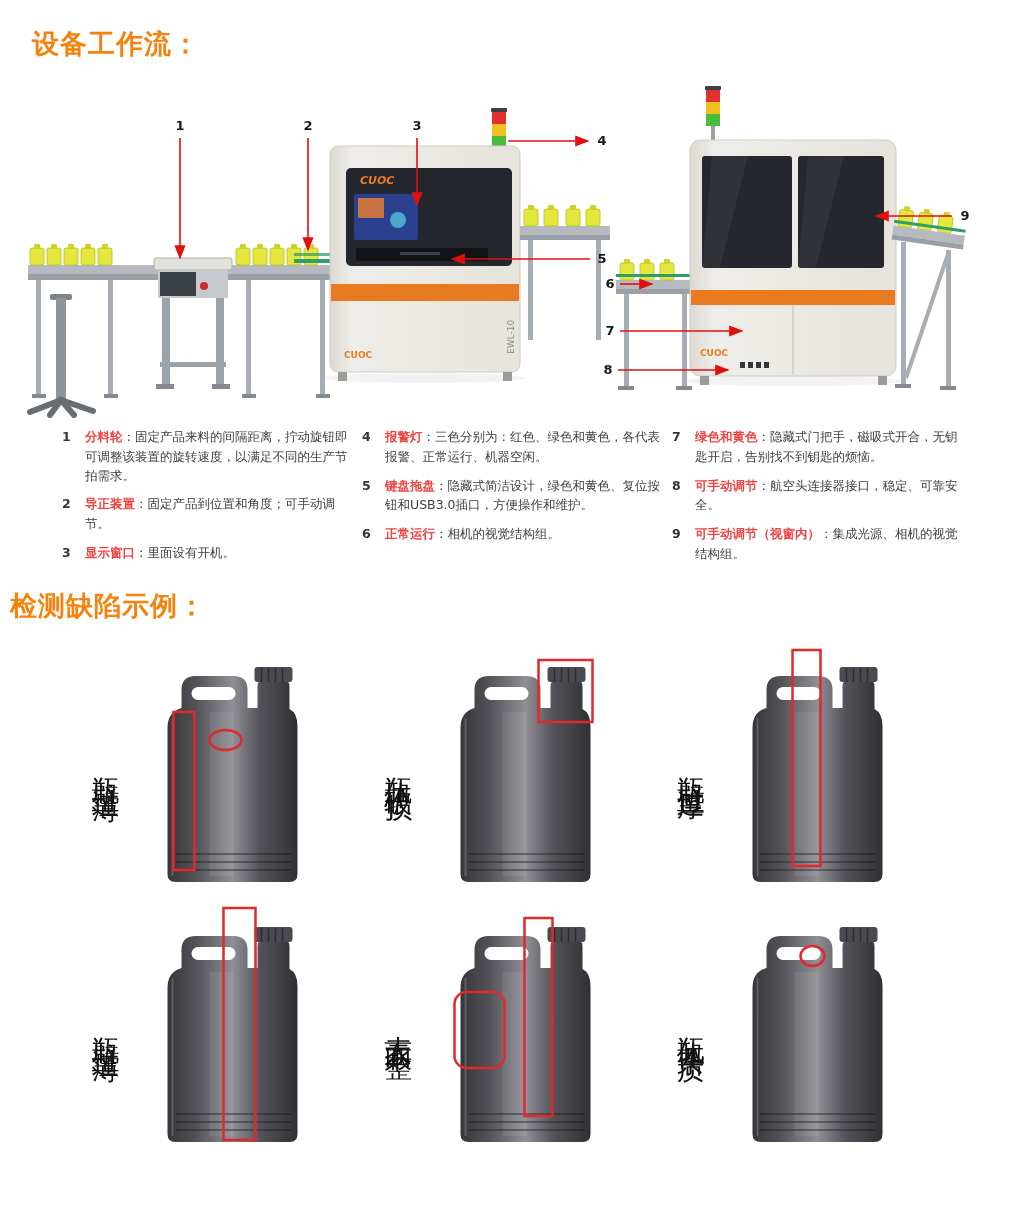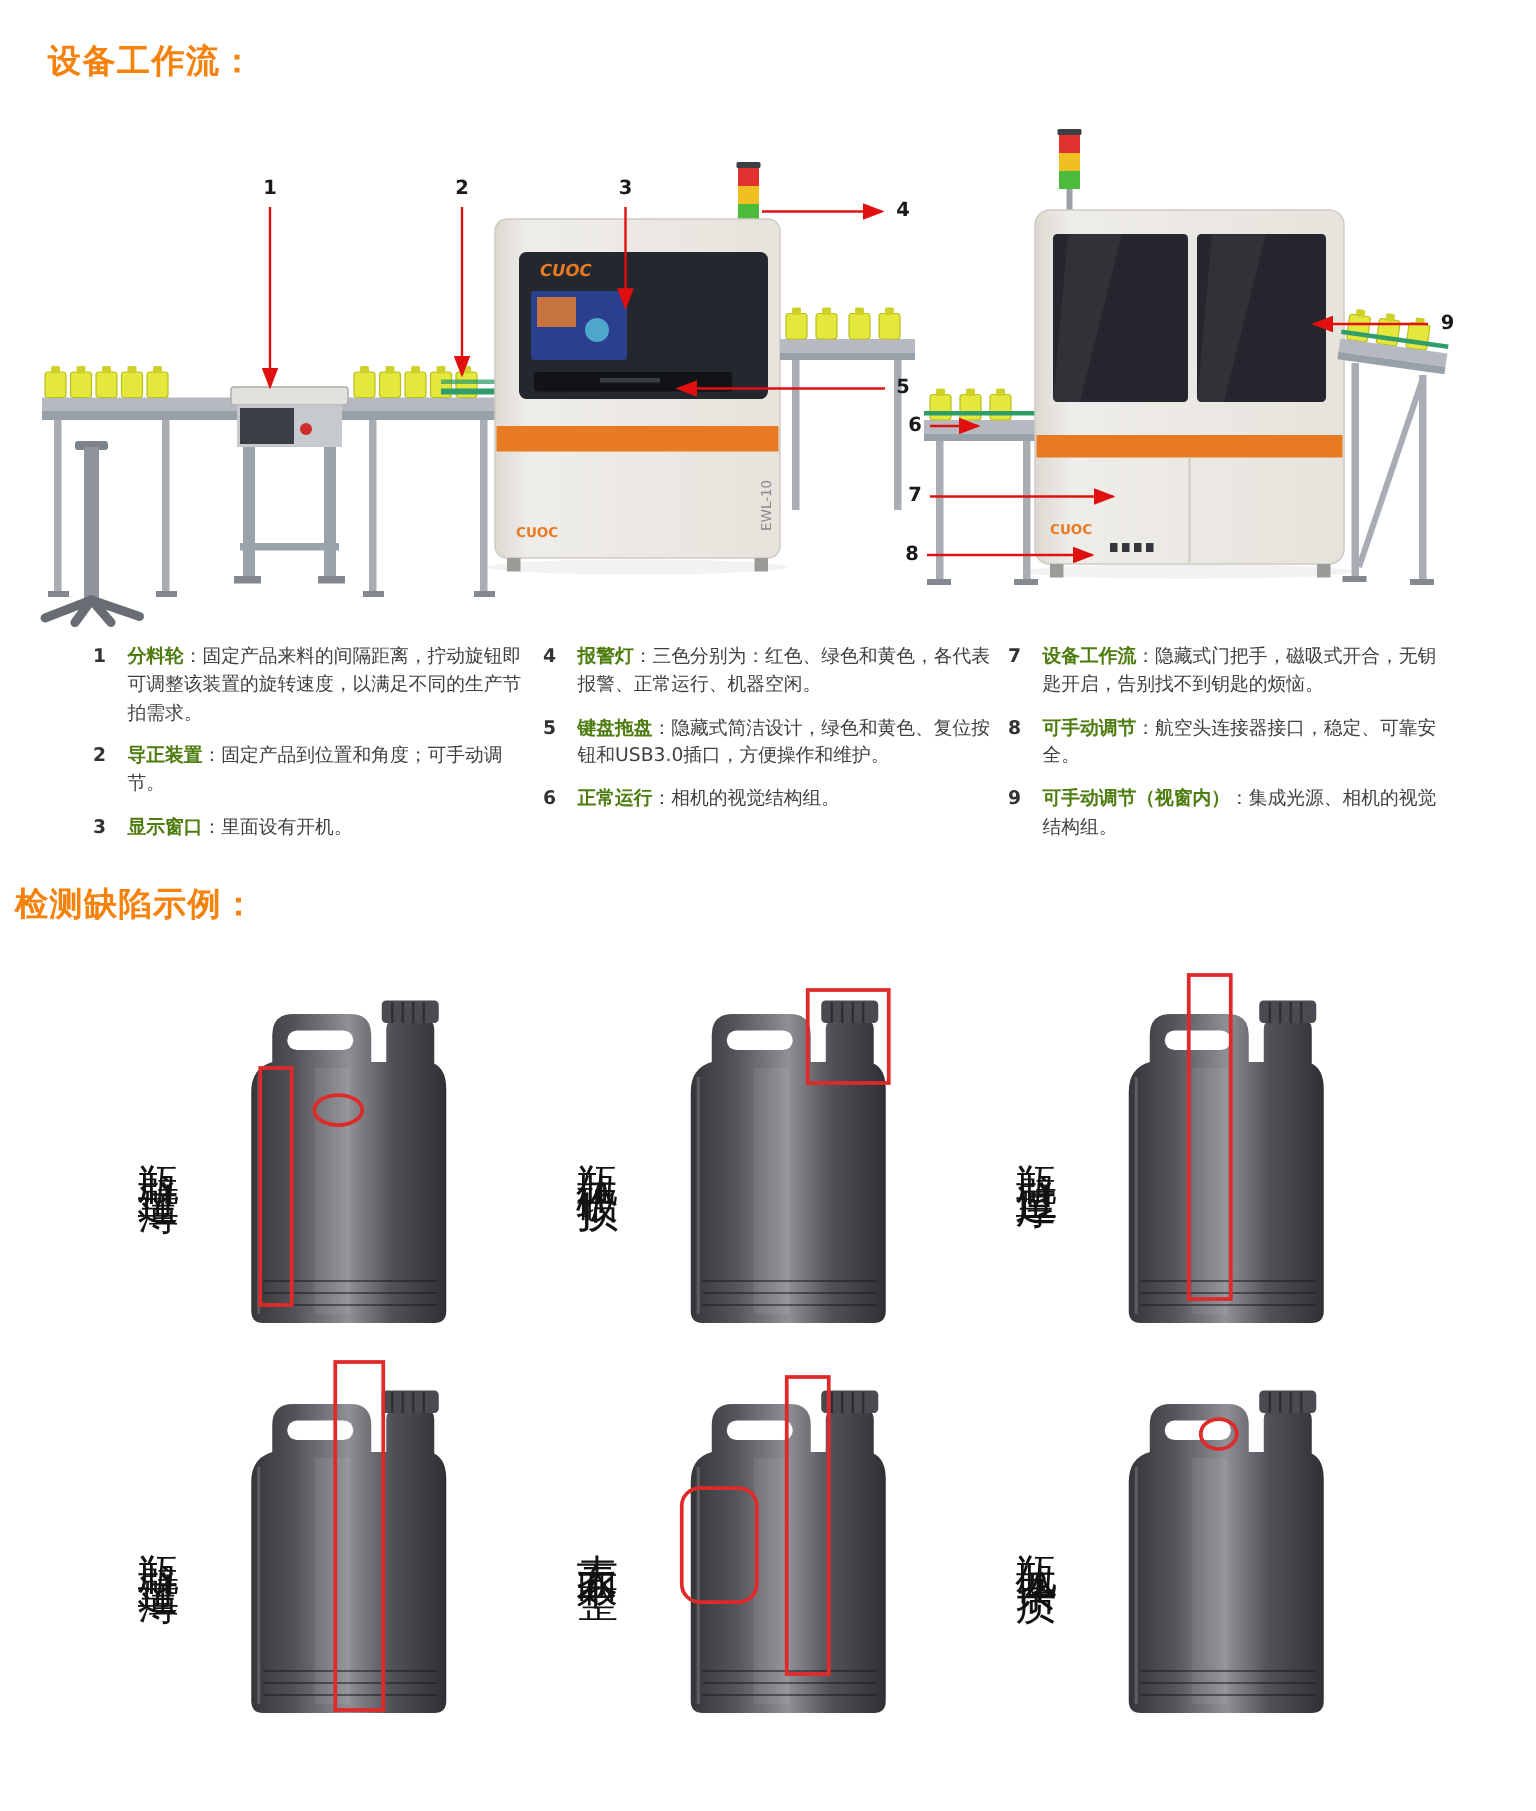--- a/index.html
+++ b/index.html
@@ -1,34 +1,34 @@
 <!DOCTYPE html>
 <html><head>
 <meta charset="utf-8">
 <style>
   * { margin:0; padding:0; box-sizing:border-box; }
   html,body { background:#ffffff; }
   body {
     width:1024px; height:1207px; position:relative; overflow:hidden;
     font-family:"DejaVu Sans","Liberation Sans",sans-serif; color:#3d3d3d;
   }
-  .sec-title{ position:absolute; font-size:22px; font-weight:800; color:#F5820D; letter-spacing:1px; }
+  .sec-title{ position:absolute; font-size:27px; font-weight:800; color:#F5820D; letter-spacing:1px; }
   #title-workflow{ left:32px; top:26px; }
   #title-defects{ left:10px; top:588px;text-align:right; }
 
   .illustration{ position:absolute; left:0; top:62px; width:1024px; height:358px; }
   .machines{ position:absolute; left:0; top:0; width:1024px; height:358px; }
   .co{ position:absolute; font-size:13px; font-weight:bold; color:#1a1a1a; width:14px; text-align:center; }
 
   .legend{ position:absolute; left:62px; top:428px; width:908px;
     display:grid; grid-template-columns:288px 298px 288px; column-gap:12px; align-items:start; }
   .legend-col{ display:flex; flex-direction:column; gap:10px; }
   .legend-item{ display:flex; gap:9px; font-size:12.5px; line-height:1.5; color:#404040; }
   .lnum{ font-weight:bold; flex:0 0 14px; color:#333; }
-  .ltext b{ color:#4d7c0f; }
+  .ltext b{ color:#ef4444;font-family:Liberation Mono, monospace; }
 
   .defects{ position:absolute; left:86px; top:642px; width:856px;
     display:grid; grid-template-columns:repeat(3,1fr); column-gap:22px; row-gap:12px; }
   .defect-cell{ display:flex; align-items:center; gap:4px; height:248px; }
   .defect-label{ writing-mode:vertical-rl; text-orientation:upright; font-size:28px;
     letter-spacing:6px; color:#111; flex:0 0 38px; font-weight:500; }
   .defect-img svg{ display:block; }
   .anno{ stroke:#e02a2a; stroke-width:2.5; fill:none; }
 </style>
 </head>
@@ -277,21 +277,21 @@
       <p class="ltext"><b>键盘拖盘</b><span>：隐藏式简洁设计，绿色和黄色、复位按钮和USB3.0插口，方便操作和维护。</span></p>
     </div>
     <div class="legend-item">
       <span class="lnum">6</span>
       <p class="ltext"><b>正常运行</b><span>：相机的视觉结构组。</span></p>
     </div>
   </div>
   <div class="legend-col">
     <div class="legend-item">
       <span class="lnum">7</span>
-      <p class="ltext"><b>设备工作流</b><span>：隐藏式门把手，磁吸式开合，无钥匙开启，告别找不到钥匙的烦恼。</span></p>
+      <p class="ltext"><b>绿色和黄色</b><span>：隐藏式门把手，磁吸式开合，无钥匙开启，告别找不到钥匙的烦恼。</span></p>
     </div>
     <div class="legend-item">
       <span class="lnum">8</span>
       <p class="ltext"><b>可手动调节</b><span>：航空头连接器接口，稳定、可靠安全。</span></p>
     </div>
     <div class="legend-item">
       <span class="lnum">9</span>
       <p class="ltext"><b>可手动调节（视窗内）</b><span>：集成光源、相机的视觉结构组。</span></p>
     </div>
   </div>

